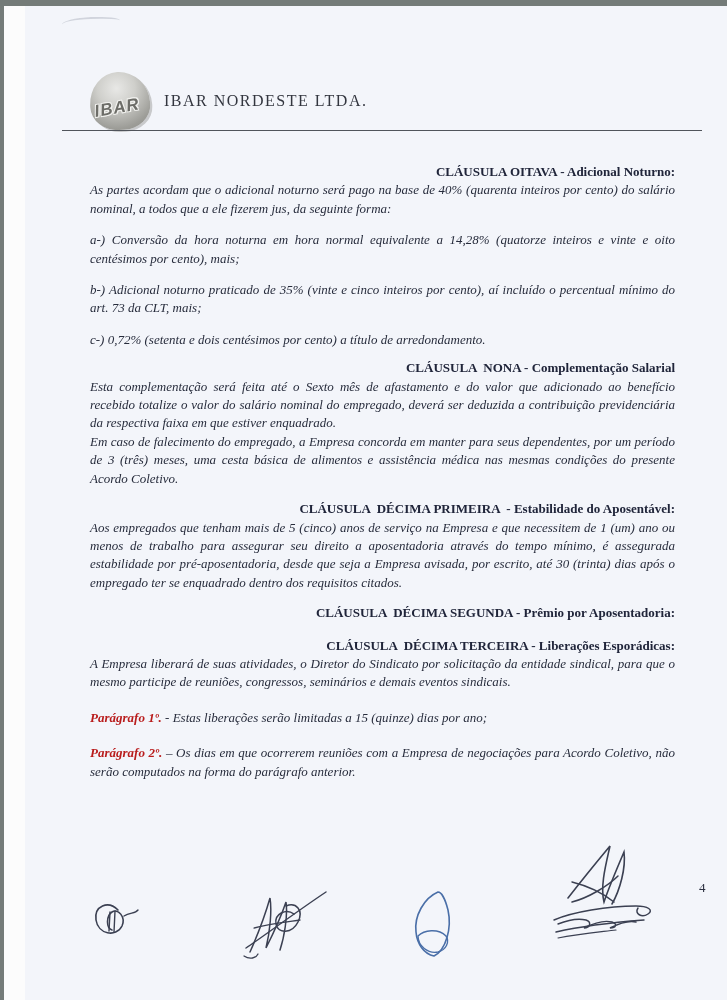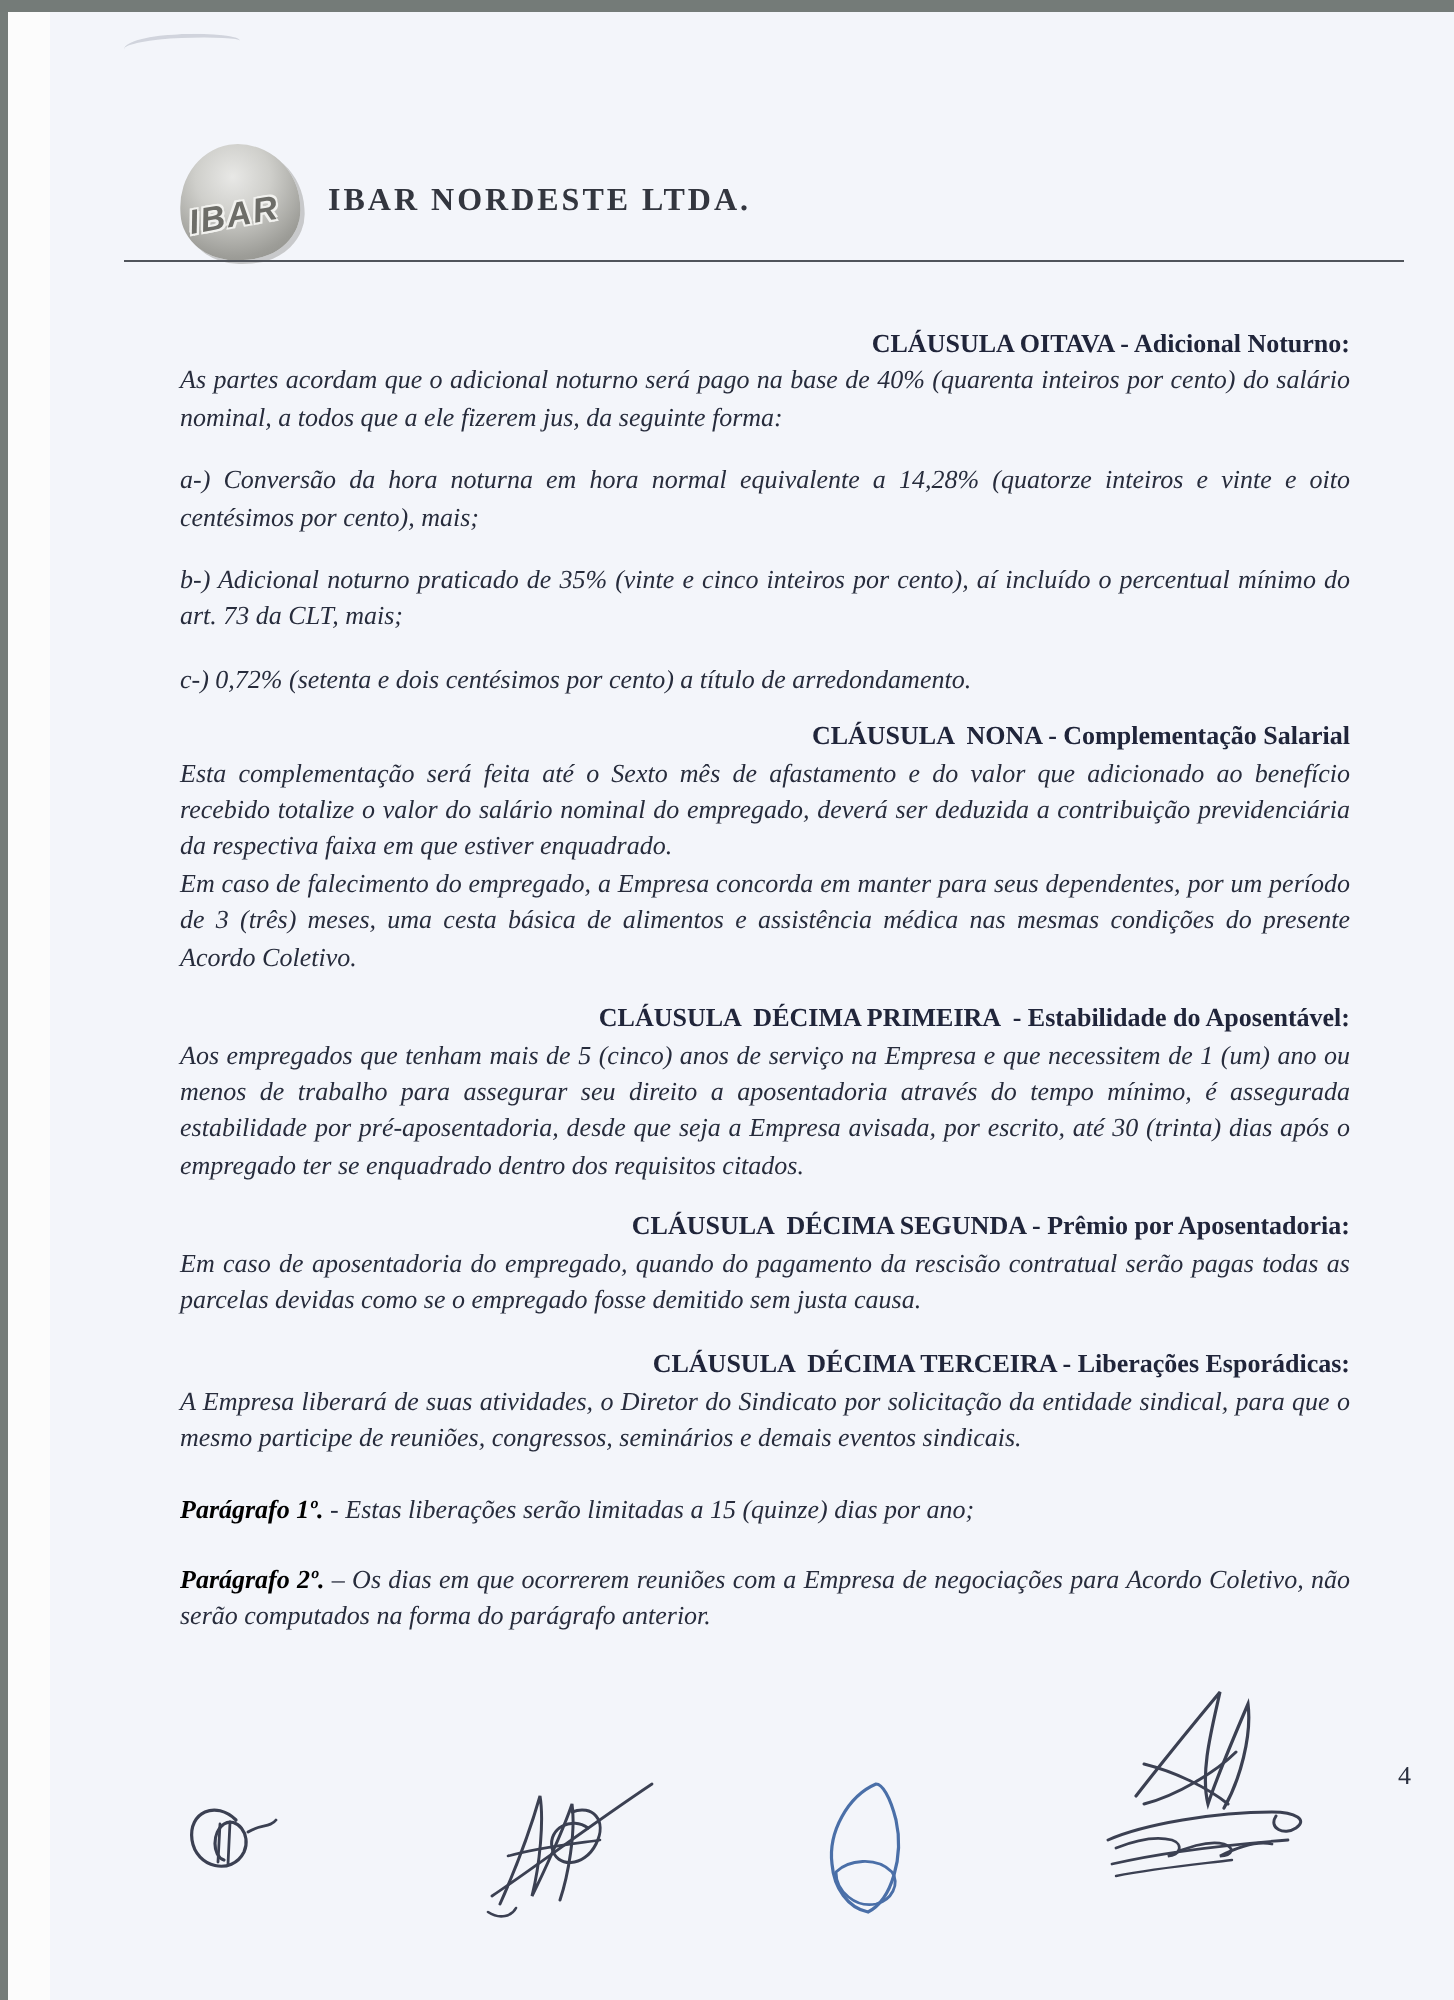--- a/index.html
+++ b/index.html
@@ -32,41 +32,41 @@
   }
   .logo-text{
     position:absolute;left:4px;top:26px;
     font-family:"Liberation Sans",sans-serif;font-weight:bold;font-style:italic;
     font-size:17px;letter-spacing:1px;color:#6d6d68;
     text-shadow:-1px -1px 0 #f2f2ef,1px -1px 0 #f2f2ef,-1px 1px 0 #f2f2ef,1px 1px 0 #f2f2ef;
     transform:rotate(-7deg);
   }
   .company{
     margin-left:14px;
-    font-family:"Liberation Serif",serif;font-weight:bold;
+    font-family:"Liberation Serif",serif;font-weight:normal;
     font-size:16px;letter-spacing:1.5px;color:#33363f;
     white-space:pre;
   }
   .rule{position:absolute;left:62px;top:130px;width:640px;border-top:1.6px solid #50545b;}
   
   .doc{
     position:absolute;left:90px;top:163px;width:585px;
     font-size:13px;line-height:18.4px;color:#272c3c;text-align:justify;
   }
   .doc h3{
     font-size:13px;line-height:18.4px;margin:0;font-weight:bold;color:#20253a;
     text-align:right;white-space:pre-wrap;
   }
   .doc p{margin:0;font-style:italic;}
   .mt-sub{margin-top:13px !important;}
   .mt-sec{margin-top:10px !important;}
   .mt-sec2{margin-top:12px !important;}
   .mt-sec3{margin-top:14px !important;}
   .mt-par{margin-top:17px !important;}
-  .plabel{font-weight:bold;color:#000000;}
+  .plabel{font-weight:bold;color:#b91c1c;}
   
   .page-number{
     position:absolute;left:699px;top:880px;
     font-size:13px;color:#2b3040;
   }
   
   .sig{position:absolute;}
   .sig svg{display:block;}
 </style>
 </head>
@@ -98,21 +98,20 @@
     <h3 class="mt-sec">CLÁUSULA  NONA - Complementação Salarial</h3>
 
     <p>Esta complementação será feita até o Sexto mês de afastamento e do valor que adicionado ao benefício recebido totalize o valor do salário nominal do empregado, deverá ser deduzida a contribuição previdenciária da respectiva faixa em que estiver enquadrado.</p>
 
     <p>Em caso de falecimento do empregado, a Empresa concorda em manter para seus dependentes, por um período de 3 (três) meses, uma cesta básica de alimentos e assistência médica nas mesmas condições do presente Acordo Coletivo.</p>
 
     <h3 class="mt-sec2">CLÁUSULA  DÉCIMA PRIMEIRA  - Estabilidade do Aposentável:</h3>
     <p>Aos empregados que tenham mais de 5 (cinco) anos de serviço na Empresa e que necessitem de 1 (um) ano ou menos de trabalho para assegurar seu direito a aposentadoria através do tempo mínimo, é assegurada estabilidade por pré-aposentadoria, desde que seja a Empresa avisada, por escrito, até 30 (trinta) dias após o empregado ter se enquadrado dentro dos requisitos citados.</p>
 
     <h3 class="mt-sec2">CLÁUSULA  DÉCIMA SEGUNDA - Prêmio por Aposentadoria:</h3>
-    <p>Em caso de aposentadoria do empregado, quando do pagamento da rescisão contratual serão pagas todas as parcelas devidas como se o empregado fosse demitido sem justa causa.</p>
 
     <h3 class="mt-sec3">CLÁUSULA  DÉCIMA TERCEIRA - Liberações Esporádicas:</h3>
     <p>A Empresa liberará de suas atividades, o Diretor do Sindicato por solicitação da entidade sindical, para que o mesmo participe de reuniões, congressos, seminários e demais eventos sindicais.</p>
 
     <p class="mt-par"><span class="plabel">Parágrafo 1º.</span><span> - Estas liberações serão limitadas a 15 (quinze) dias por ano;</span></p>
 
     <p class="mt-par"><span class="plabel">Parágrafo 2º.</span><span> – Os dias em que ocorrerem reuniões com a Empresa de negociações para Acordo Coletivo, não serão computados na forma do parágrafo anterior.</span></p>
 
   </div>
 

